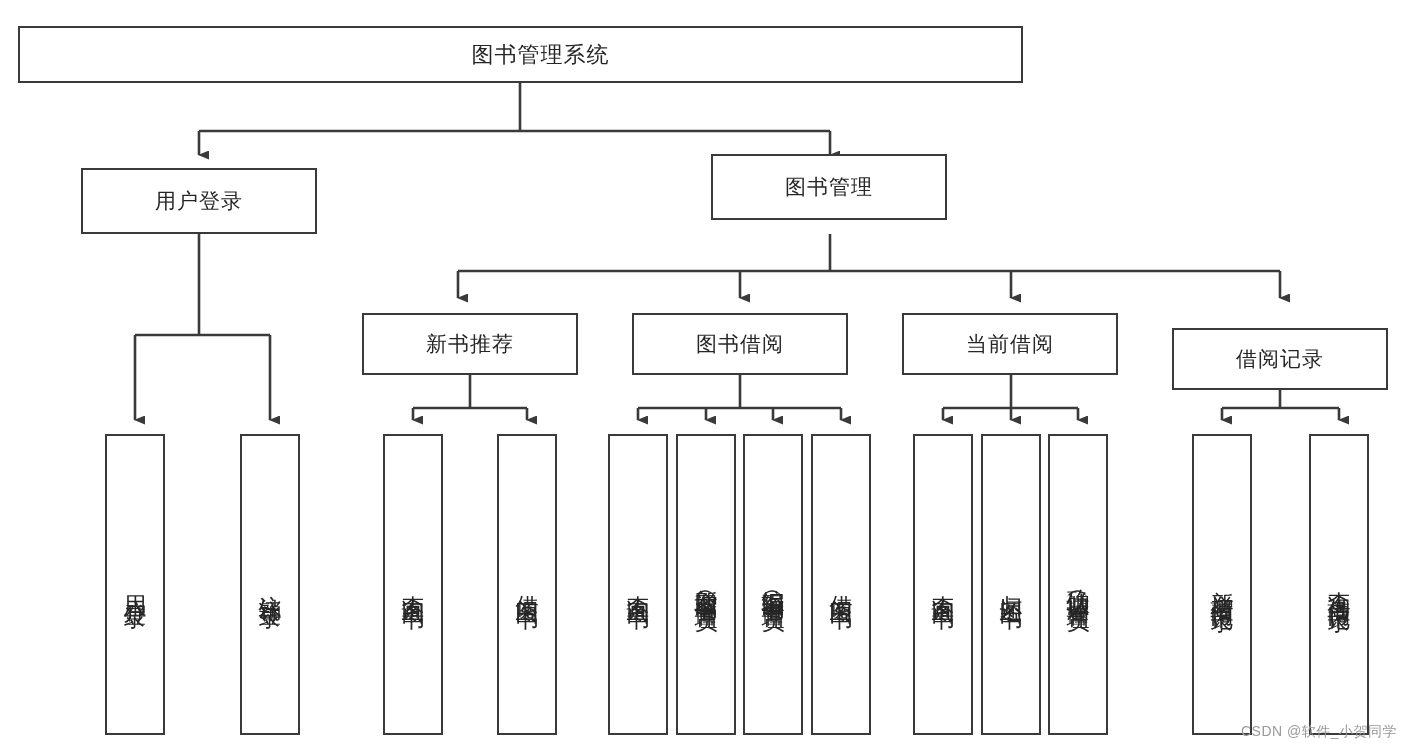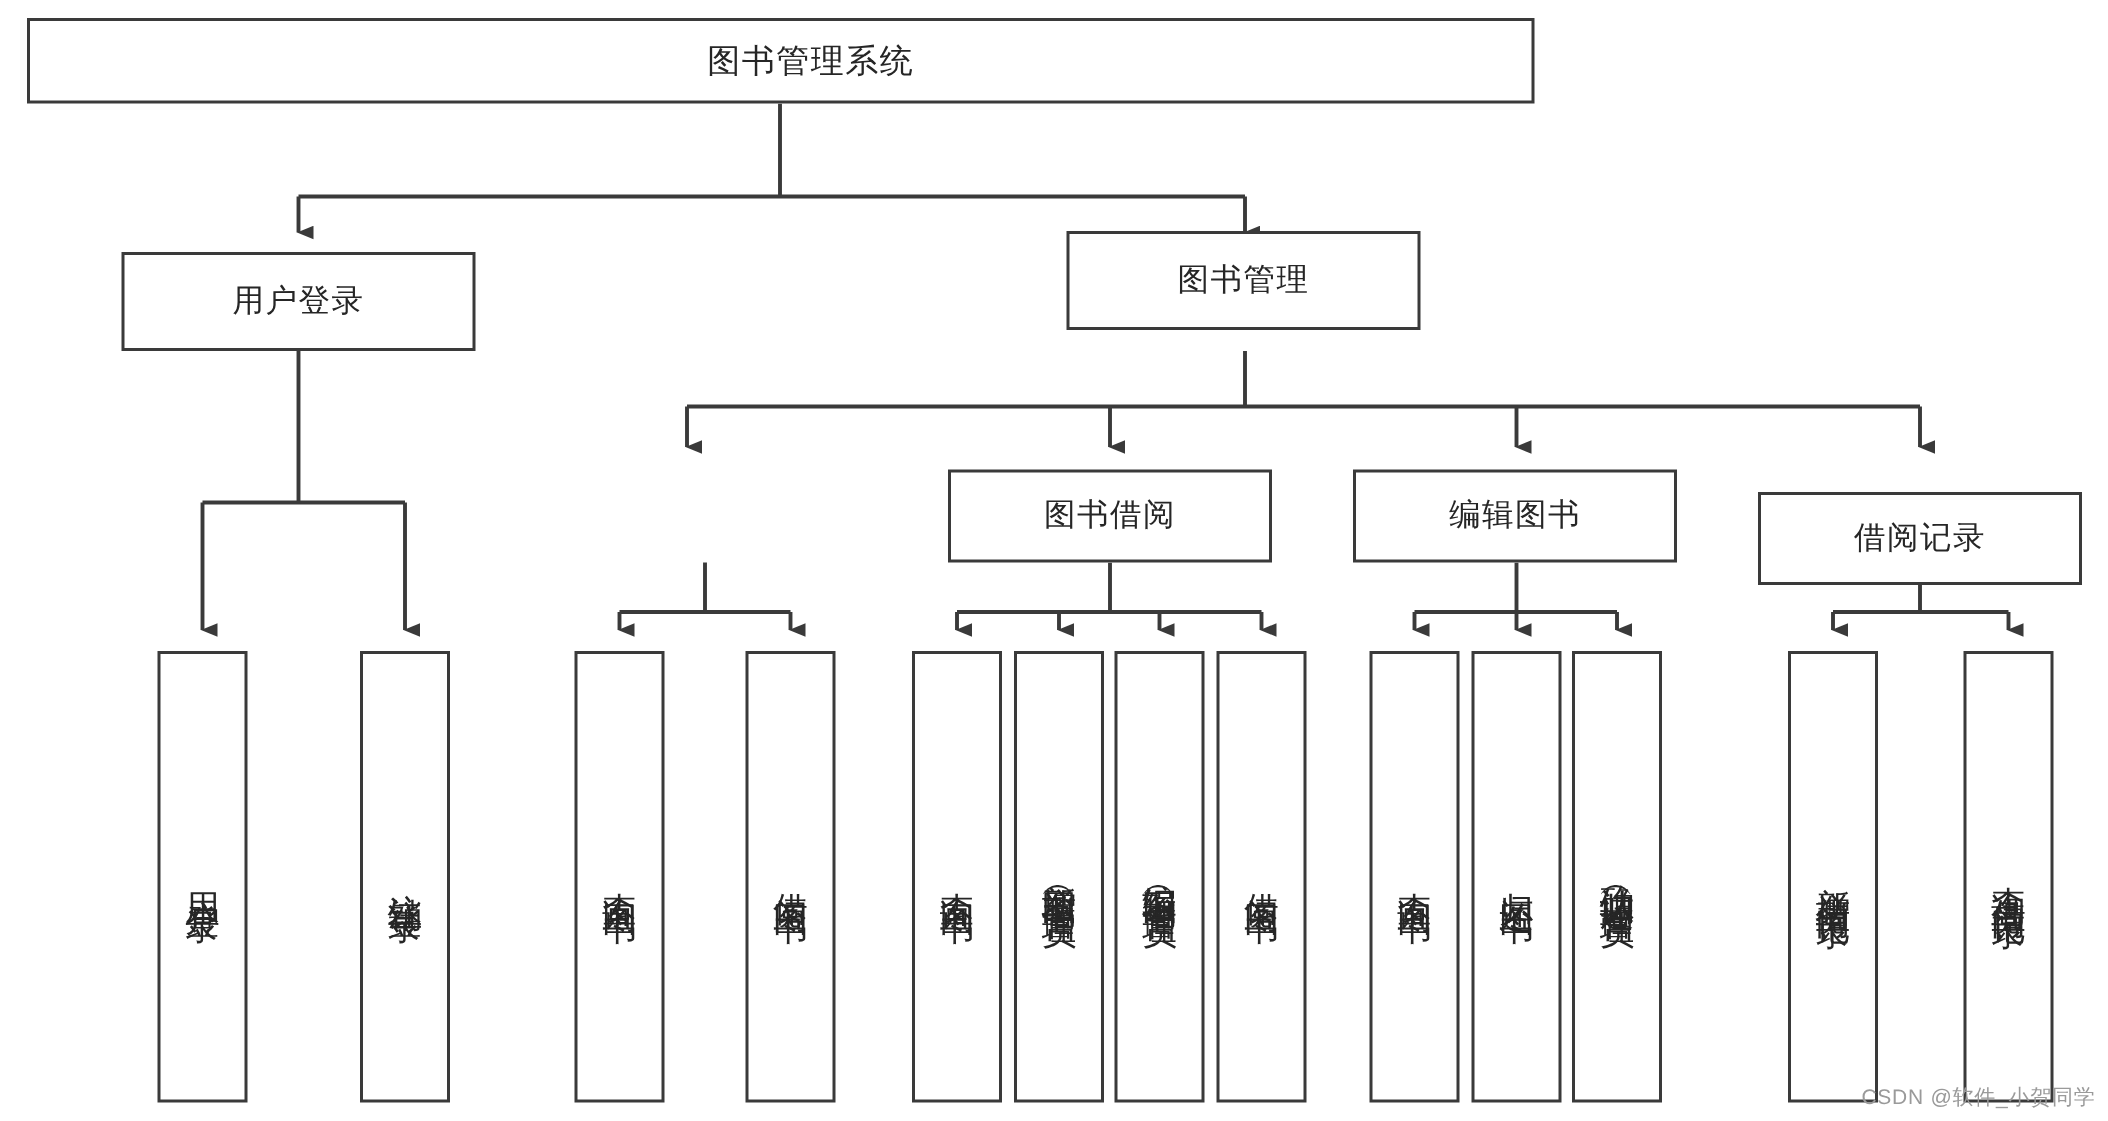--- a/index.html
+++ b/index.html
@@ -119,36 +119,39 @@
       <path d="M1011,408 L1011,420" marker-end="url(#arw)"></path>
       <path d="M1078,408 L1078,420" marker-end="url(#arw)"></path>
 
       <path d="M1280,375 L1280,408"></path>
       <path d="M1222,408 L1339,408"></path>
       <path d="M1222,408 L1222,420" marker-end="url(#arw)"></path>
       <path d="M1339,408 L1339,420" marker-end="url(#arw)"></path>
     </g>
   </svg>
 
-  <div class="node root" style="left:18px; top:12px; width:1005px; height:57px;padding-left:40px;">
+  <div class="node root" style="left:18px; top:26px; width:1005px; height:57px;padding-left:40px;">
     <span class="lbl">图书管理系统</span>
   </div>
 
   <div class="node" style="left:81px; top:168px; width:236px; height:66px;">
     <span class="lbl">用户登录</span>
   </div>
   <div class="node" style="left:711px; top:154px; width:236px; height:66px;">
     <span class="lbl">图书管理</span>
   </div>
 
+  <div class="node" style="left:362px; top:313px; width:216px; height:62px;">
+    <span class="lbl">新书推荐</span>
+  </div>
   <div class="node" style="left:632px; top:313px; width:216px; height:62px;">
     <span class="lbl">图书借阅</span>
   </div>
   <div class="node" style="left:902px; top:313px; width:216px; height:62px;">
-    <span class="lbl">编辑图书</span>
+    <span class="lbl">当前借阅</span>
   </div>
   <div class="node" style="left:1172px; top:328px; width:216px; height:62px;">
     <span class="lbl">借阅记录</span>
   </div>
 
   <div class="leaf" style="left:105px; top:434px; width:60px; height:301px;">
     <span class="vlbl">用户登录</span>
   </div>
   <div class="leaf" style="left:240px; top:434px; width:60px; height:301px;">
     <span class="vlbl">注销登录</span>

